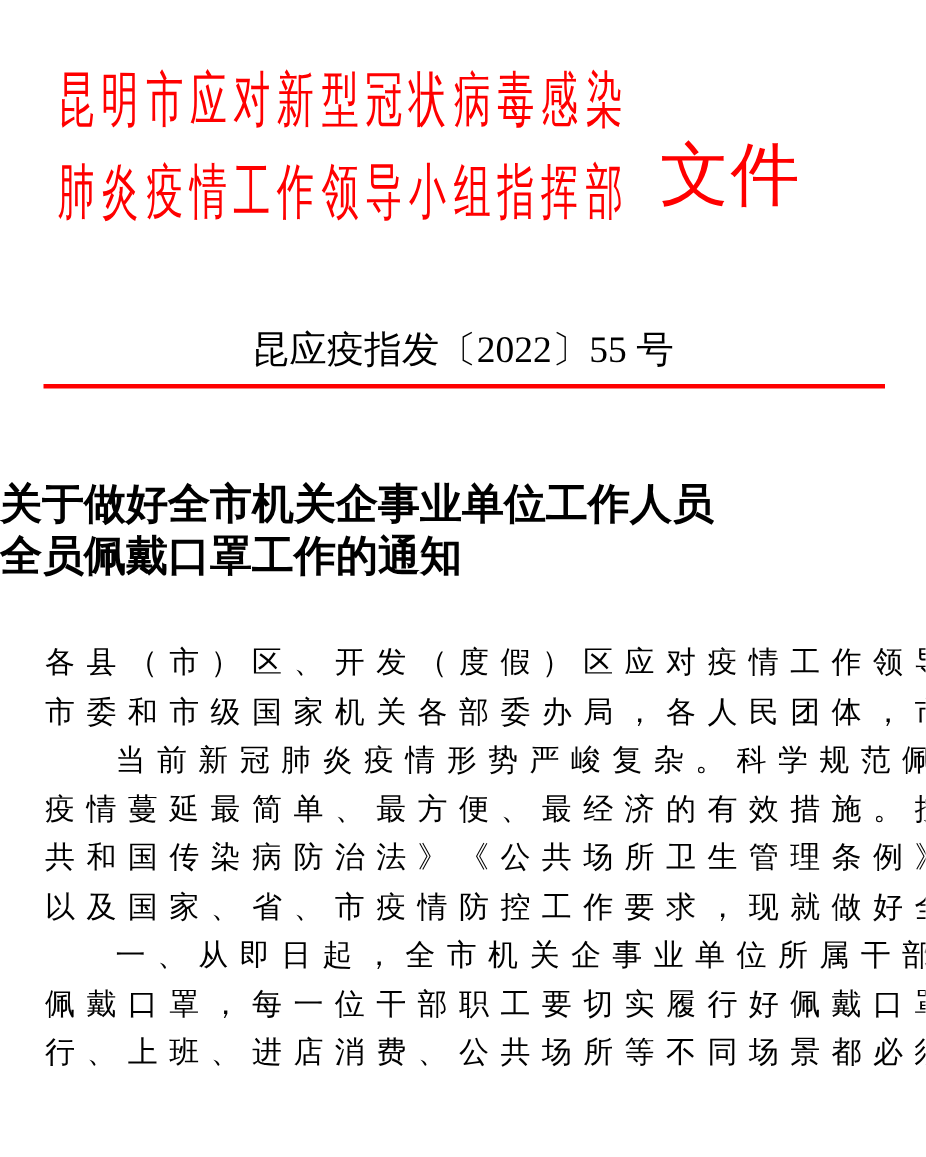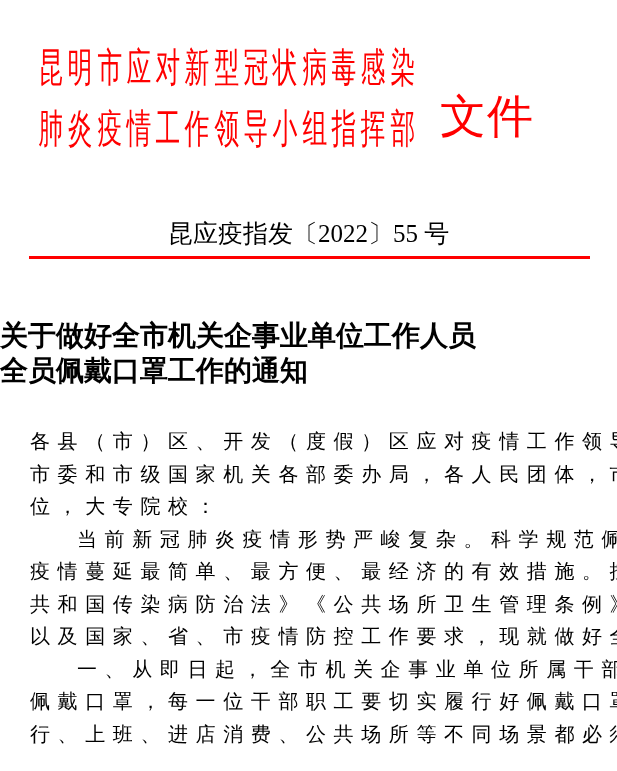--- a/index.html
+++ b/index.html
@@ -145,21 +145,20 @@
 <div class="doc-number">昆应疫指发〔2022〕55 号</div>
 
 <div class="red-rule"></div>
 
 <div class="title t1">关于做好全市机关企事业单位工作人员</div>
 <div class="title t2">全员佩戴口罩工作的通知</div>
 
 <div class="body-text" id="body-container">
     <div class="body-line">各县（市）区、开发（度假）区应对疫情工作领导小组指挥部，</div>
     <div class="body-line">市委和市级国家机关各部委办局，各人民团体，市属企事业单</div>
-    <div class="body-line">位，大专院校：</div>
     <div class="body-line indent">当前新冠肺炎疫情形势严峻复杂。科学规范佩戴口罩是阻断</div>
     <div class="body-line">疫情蔓延最简单、最方便、最经济的有效措施。按照《中华人民</div>
     <div class="body-line">共和国传染病防治法》《公共场所卫生管理条例》等法律法规，</div>
     <div class="body-line">以及国家、省、市疫情防控工作要求，现就做好全市机关事业单</div>
     <div class="body-line indent">一、从即日起，全市机关企事业单位所属干部职工必须全员</div>
     <div class="body-line">佩戴口罩，每一位干部职工要切实履行好佩戴口罩的义务，在出</div>
     <div class="body-line">行、上班、进店消费、公共场所等不同场景都必须严格规范佩戴</div>
   </div>
 
 </body></html>

